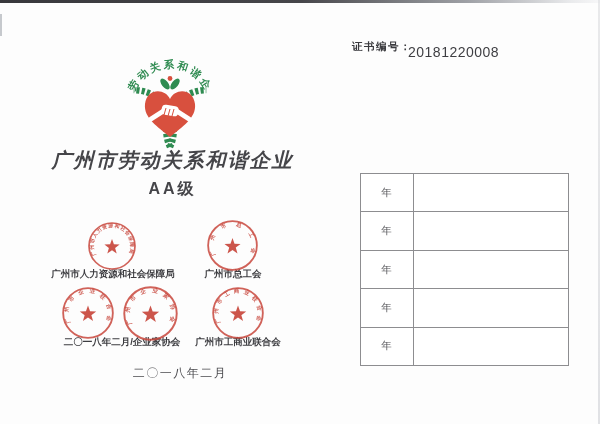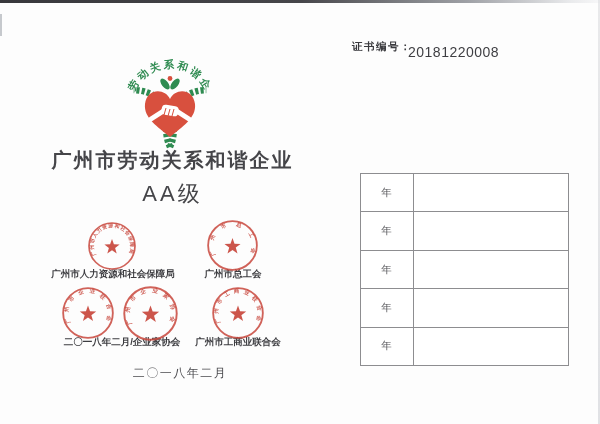--- a/index.html
+++ b/index.html
@@ -21,25 +21,25 @@
   .scan-mark-left{
     position:absolute;left:0;top:14px;width:2px;height:22px;background:#8f959e;opacity:.5;
   }
 
   
   .logo{position:absolute;left:120px;top:57px;width:100px;height:100px;}
   .logo-arc-text{font-size:10.5px;font-weight:bold;fill:#2f8b51;letter-spacing:.5px;}
   .wreath{fill:none;stroke:#2f8b51;stroke-width:6.5;stroke-dasharray:3.2 2.1;}
   .title1{
     position:absolute;left:0;top:147px;width:345px;text-align:center;
-    font-size:20px;font-weight:600;letter-spacing:2px;color:#454549;
+    font-size:20px;font-weight:600;letter-spacing:2px;color:#454549;font-style:italic;
   }
   .title2{
     position:absolute;left:0;top:179px;width:345px;text-align:center;
-    font-size:22px;font-weight:400;letter-spacing:3px;color:#454549;
+    font-size:16px;font-weight:700;letter-spacing:3px;color:#454549;
   }
   .seal{position:absolute;}
   .seal-ring{fill:none;stroke:#c8463c;stroke-width:3.4;opacity:.85;}
   .seal-star{fill:#c8463c;opacity:.92;}
   .seal-text{font-size:10px;font-weight:bold;fill:#c8463c;opacity:.88;}
   .seal-label{
     position:absolute;text-align:center;font-size:9.5px;font-weight:bold;
     color:#3c3c40;letter-spacing:0;white-space:nowrap;
   }
   .date-line{

